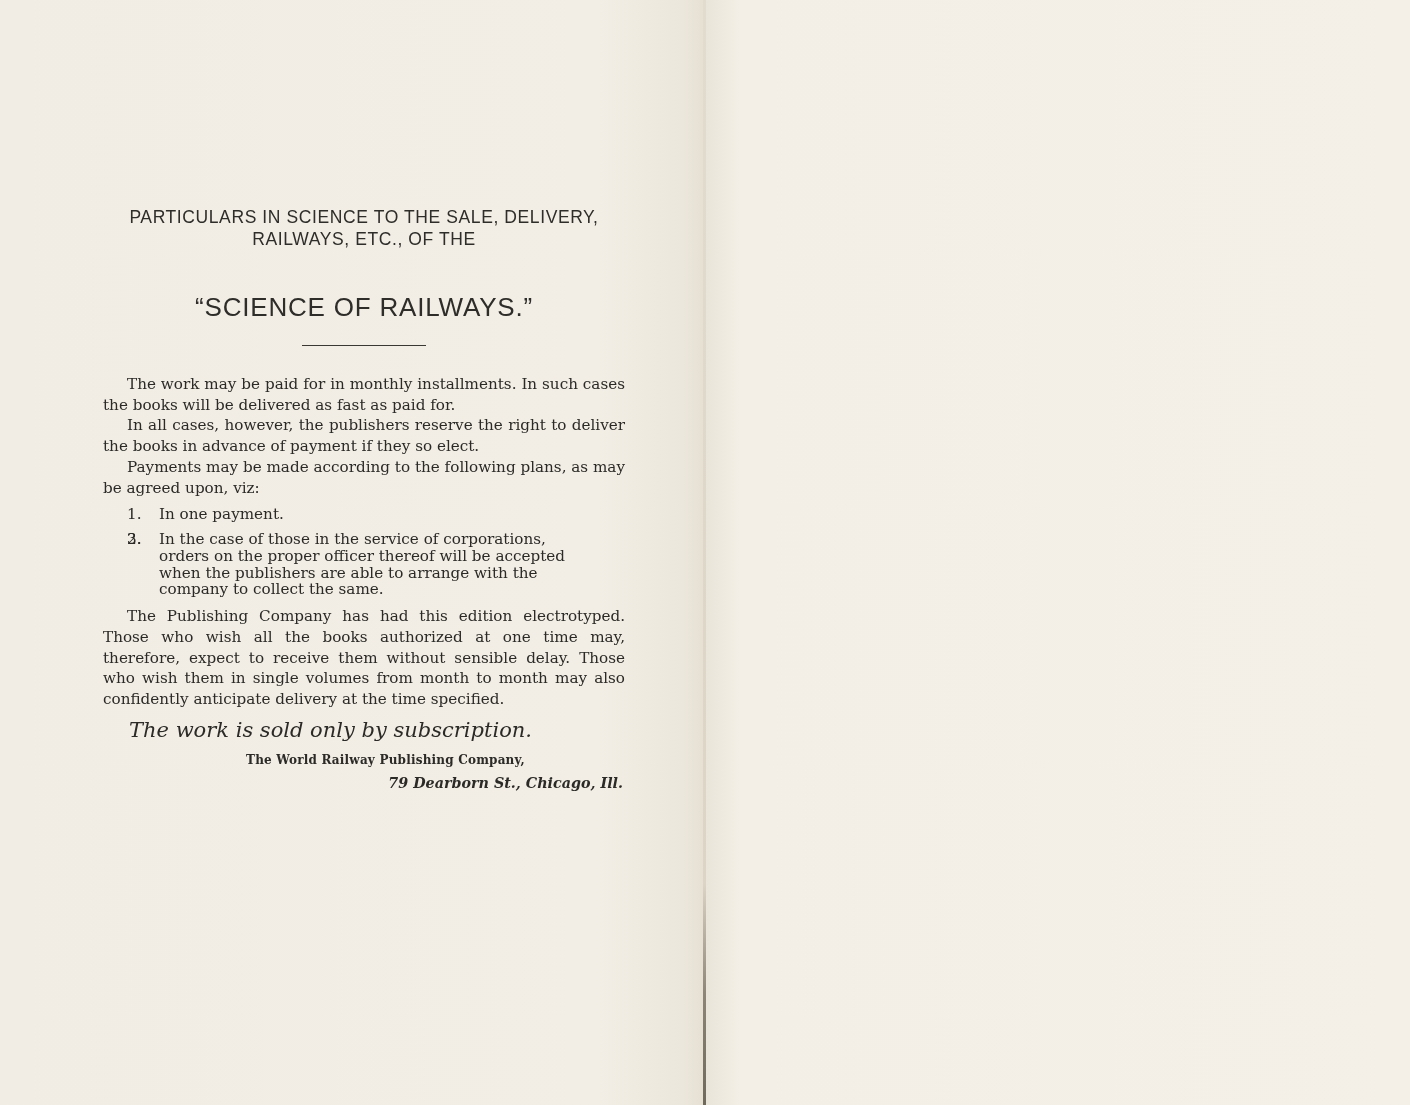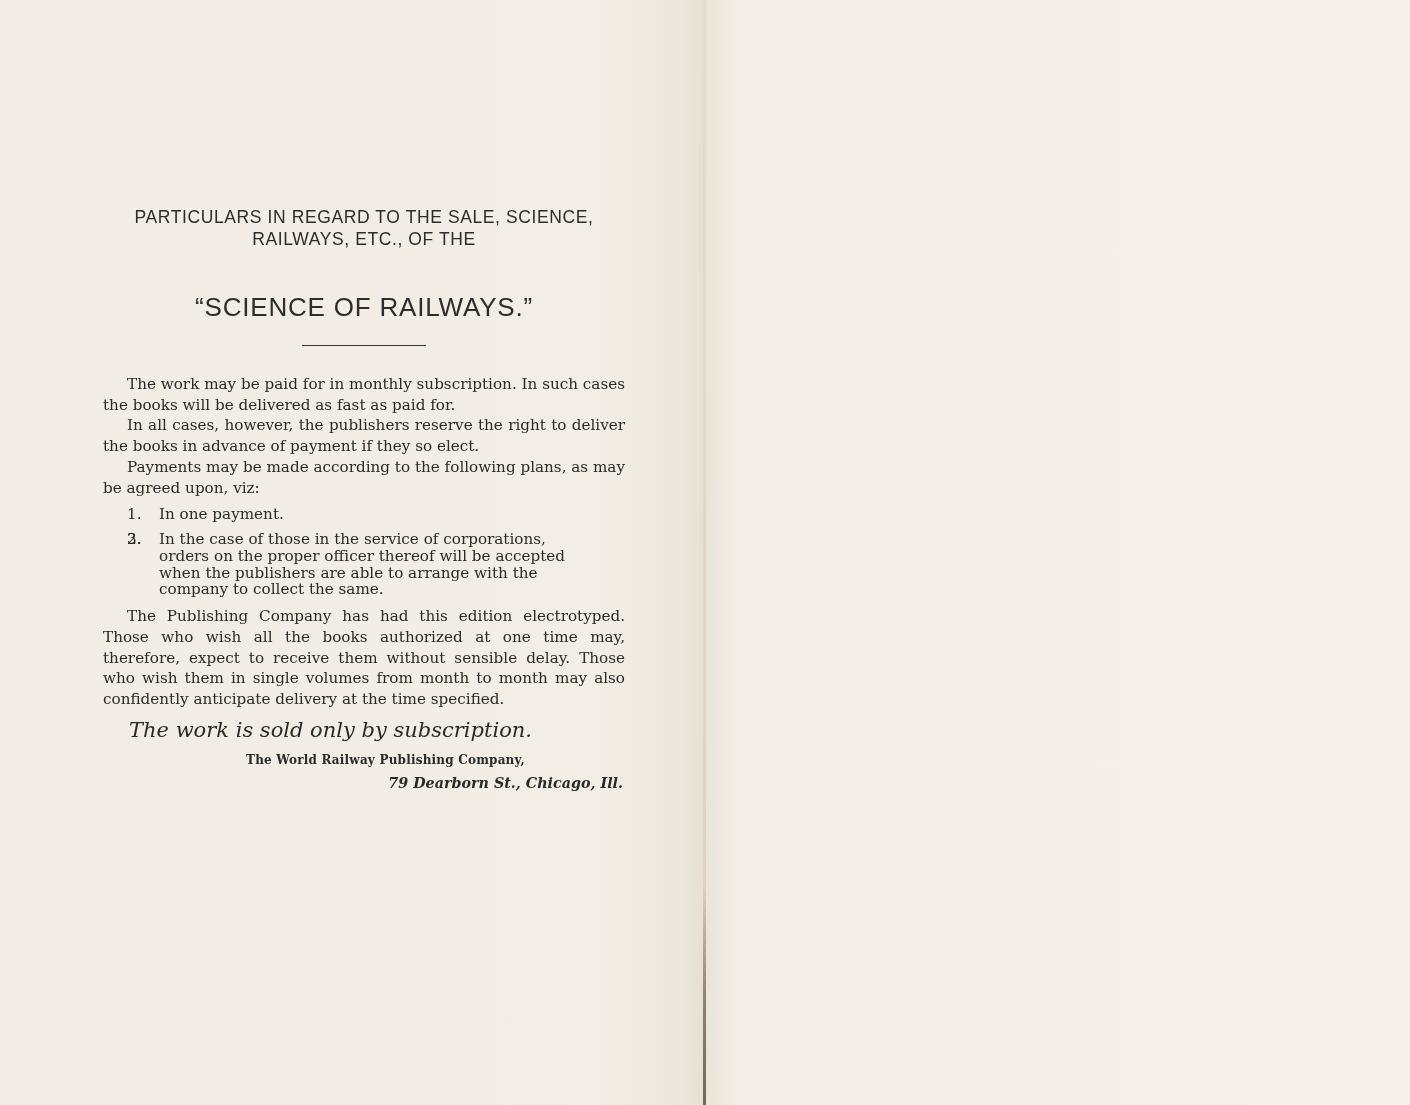--- a/index.html
+++ b/index.html
@@ -48,27 +48,27 @@
     .note { font-style: italic; margin: 10px 0 0 26px; font-size: 21px; }
     .sig-name { font-family: "DejaVu Serif", serif; font-weight: bold; font-size: 12px; margin: 10px 0 0 143px; letter-spacing: 0.2px; }
     .sig-addr { font-style: italic; font-weight: bold; font-size: 14.3px; text-align: right; margin: 2px 0 0 0; padding-right: 2px; }
   </style>
 </head>
 <body>
 
 <div class="spread">
   <div class="page-left">
     <div class="content">
-      <p class="heading">PARTICULARS IN REGARD TO THE SALE, SCIENCE,</p>
+      <p class="heading">PARTICULARS IN SCIENCE TO THE SALE, DELIVERY,</p>
       <p class="heading">RAILWAYS, ETC., OF THE</p>
       <p class="title">“SCIENCE OF RAILWAYS.”</p>
       <div class="rule"></div>
 
       <div class="body">
-        <p class="para">The work may be paid for in monthly subscription.  In such cases the books will be delivered as fast as paid for.</p>
+        <p class="para">The work may be paid for in monthly installments.  In such cases the books will be delivered as fast as paid for.</p>
         <p class="para">In all cases, however, the publishers reserve the right to deliver the books in advance of payment if they so elect.</p>
         <p class="para">Payments may be made according to the following plans, as may be agreed upon, viz:</p>
 
         <ul class="list">
           <li class="list-item">
             <span class="list-num">1.</span>
             <span>In one payment.</span>
           </li>
           <li class="list-item">
             <span class="list-num">2.</span>

